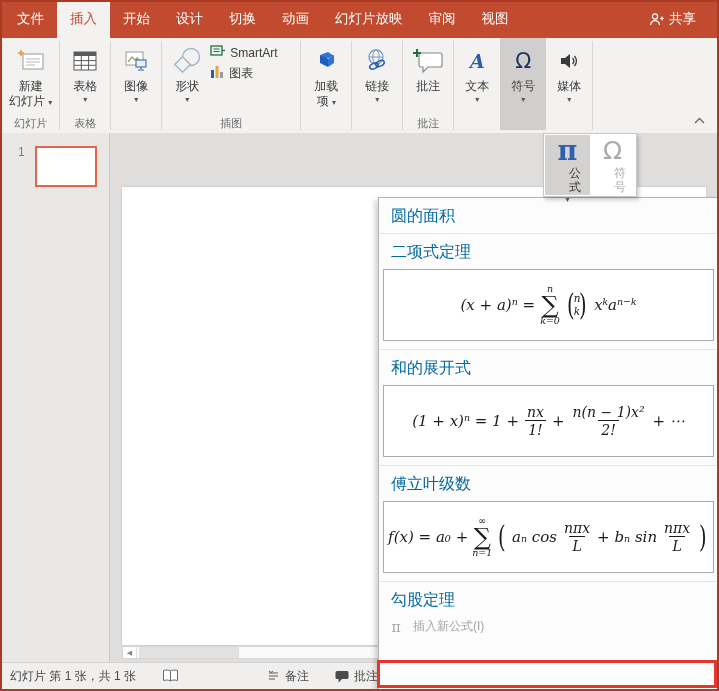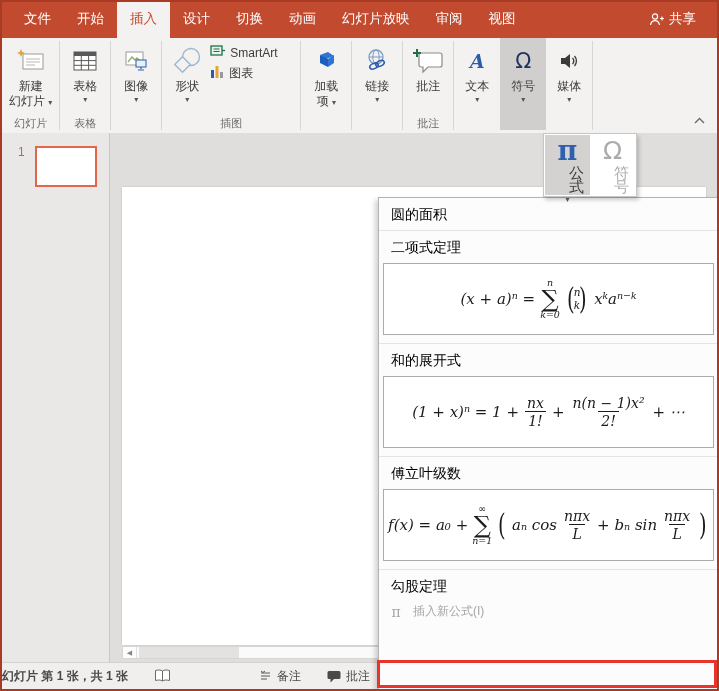--- a/index.html
+++ b/index.html
@@ -1,21 +1,21 @@
 <!DOCTYPE html>
 <html><head>
 <meta charset="utf-8">
 <style>
   * { margin:0; padding:0; box-sizing:border-box; }
   body { font-family:"Liberation Sans", sans-serif; }
   .window { position:relative; width:719px; height:691px; background:#E0DFDE; overflow:hidden; font-size:12px; color:#3C3C3C; }
   .frame { position:absolute; inset:0; border:2px solid #A93B24; pointer-events:none; z-index:55; }
 
   
-  .tabbar { position:absolute; left:0; top:0; width:719px; height:38px; background:#C24A2E; display:flex; align-items:stretch; padding-left:11px; z-index:10; }
+  .tabbar { position:absolute; left:0; top:0; width:719px; height:38px; background:#C24A2E; display:flex; align-items:stretch; padding-left:4px; z-index:10; }
   .tab { color:#fff; font-size:13.5px; padding:0 13px; display:flex; align-items:center; gap:5px; cursor:default; white-space:nowrap; }
   .tab.selected { background:#F3F2F1; color:#C24A2E; }
   .tab.share { margin-left:auto; margin-right:10px; }
   .tab svg { display:block; }
 
   
   .ribbon { position:absolute; left:2px; top:38px; width:715px; height:95px; background:#F3F2F1; display:flex; align-items:stretch; z-index:5; }
   .rgroup { display:flex; flex-direction:column; }
   .rgroup-content { flex:1; display:flex; align-items:flex-start; padding:3px 2px 0 2px; }
   .rgroup-label { height:17px; text-align:center; font-size:11px; color:#6a6a6a; line-height:15px; }
@@ -38,37 +38,37 @@
   .slide-num { position:absolute; left:16px; top:12px; font-size:12px; color:#BA6850; }
   .thumb { position:absolute; left:33px; top:13px; width:62px; height:41px; background:#fff; border:2px solid #E2664A; }
   .canvas { position:absolute; left:111px; top:133px; width:606px; height:529px; background:#DFDEDD; z-index:1; }
   .slide { position:absolute; left:11px; top:54px; width:584px; height:458px; background:#fff; box-shadow:0 0 2px rgba(0,0,0,.15); }
   .hscroll { position:absolute; left:122px; top:646px; width:584px; height:13px; background:#FAFAFA; border:1px solid #D6D6D6; z-index:2; display:flex; align-items:stretch; }
   .hscroll .arrow-btn { width:14px; border-right:1px solid #E0E0E0; display:flex; align-items:center; justify-content:center; font-size:7px; color:#888; background:#FDFDFD; }
   .hscroll .thumb-bar { width:100px; margin-left:2px; background:#E3E2E1; }
 
   
   .statusbar { position:absolute; left:2px; top:662px; width:715px; height:27px; background:#F0EFEE; border-top:1px solid #D4D2D0; display:flex; align-items:center; font-size:12px; color:#4a4a4a; z-index:3; }
-  .statusbar .txt { margin-left:0; white-space:nowrap;font-weight:bold; }
+  .statusbar .txt { margin-left:8px; white-space:nowrap; }
   .sb-item { display:flex; align-items:center; gap:5px; margin-left:26px; white-space:nowrap; }
   .sb-icon { display:flex; align-items:center; }
   .sb-sliver { width:7px; height:13px; border:1px solid #9a9a9a; border-right:none; margin-left:22px; background:#fff; }
 
   
   .symbol-menu { position:absolute; left:543px; top:133px; width:94px; height:64px; background:#fff; border:1px solid #C8C6C4; box-shadow:2px 3px 4px rgba(0,0,0,.2); z-index:20; display:flex; padding:1px; }
   .sm-item { flex:1; display:flex; flex-direction:column; align-items:center; justify-content:flex-start; padding-top:1px; }
   .sm-item.hl { background:#D4D2D0; }
   .sm-pi { font-family:"DejaVu Serif", serif; font-size:27px; line-height:30px; color:#2F5FAE; font-weight:bold; }
   .sm-omega { font-family:"DejaVu Sans", sans-serif; font-size:25px; line-height:30px; color:#ABABAB; }
-  .sm-lbl { font-size:15px; color:#3C3C3C; line-height:14px;margin-left:24px; }
+  .sm-lbl { font-size:12px; color:#3C3C3C; line-height:14px;margin-left:24px; }
   .sm-lbl.dis { color:#ABABAB; }
 
   
   .gallery { position:absolute; left:378px; top:197px; width:341px; height:494px; background:#FCFCFC; border:1px solid #B5B3B1; border-right:none; box-shadow:-3px 3px 5px rgba(0,0,0,.18); z-index:15; overflow:hidden; }
-  .g-section-title { font-size:14px; color:#000000; padding:8px 0 6px 12px; }
+  .g-section-title { font-size:16px; color:#0369a1; padding:8px 0 6px 12px; }
   .g-sep { border-top:1px solid #E6E4E2; }
   .eq-box { margin:0 5px 8px 4px; height:72px; border:1px solid #ABABAB; background:#fff; display:flex; align-items:center; justify-content:center; }
   .eq { font-family:"DejaVu Serif", serif; font-style:italic; font-size:15px; color:#1a1a1a; display:flex; align-items:center; gap:5px; }
   .sum { display:inline-flex; flex-direction:column; align-items:center; line-height:1; }
   .sum .lim { font-size:9.5px; line-height:10px; }
   .sum .sig { font-size:24px; font-style:normal; line-height:22px; }
   .frac { display:inline-flex; flex-direction:column; align-items:center; line-height:1.15; font-size:14px; }
   .frac .den { border-top:1px solid #1a1a1a; padding:1px 3px 0 3px; }
   .frac .num { padding:0 3px; }
   .binom { display:inline-flex; align-items:center; }
@@ -79,22 +79,22 @@
   .g-menu-item .pi-small { font-family:"DejaVu Serif", serif; font-size:14px; color:#A6A6A6; font-style:normal; width:16px; text-align:center; }
   .annotation { position:absolute; left:377px; top:660px; width:340px; height:28px; border:3px solid #E8352B; z-index:60; pointer-events:none; }
 </style>
 </head>
 <body>
 
 <div class="window">
 
   <div class="tabbar">
     <div class="tab">文件</div>
+    <div class="tab selected">插入</div>
     <div class="tab">开始</div>
-    <div class="tab selected">插入</div>
     <div class="tab">设计</div>
     <div class="tab">切换</div>
     <div class="tab">动画</div>
     <div class="tab">幻灯片放映</div>
     <div class="tab">审阅</div>
     <div class="tab">视图</div>
     <div class="tab share">
       <span class="sb-icon">
         <svg width="15" height="15" viewBox="0 0 15 15">
             <circle cx="6" cy="4.5" r="2.6" fill="none" stroke="#fff" stroke-width="1.2"></circle>

